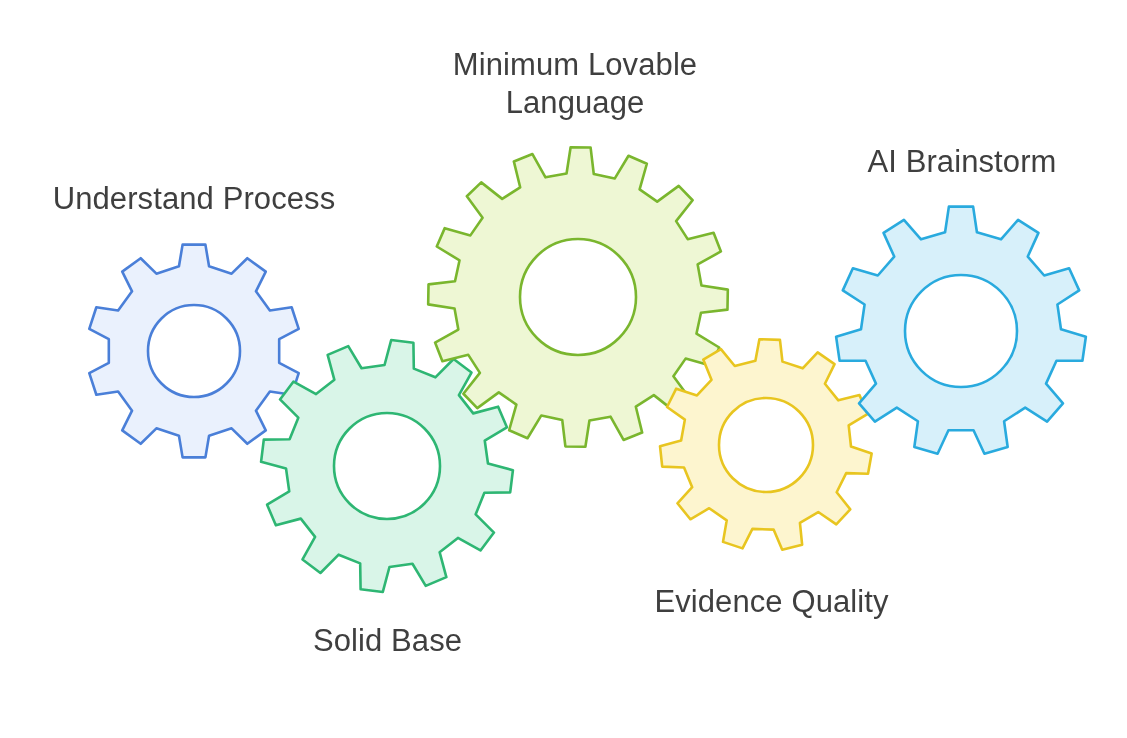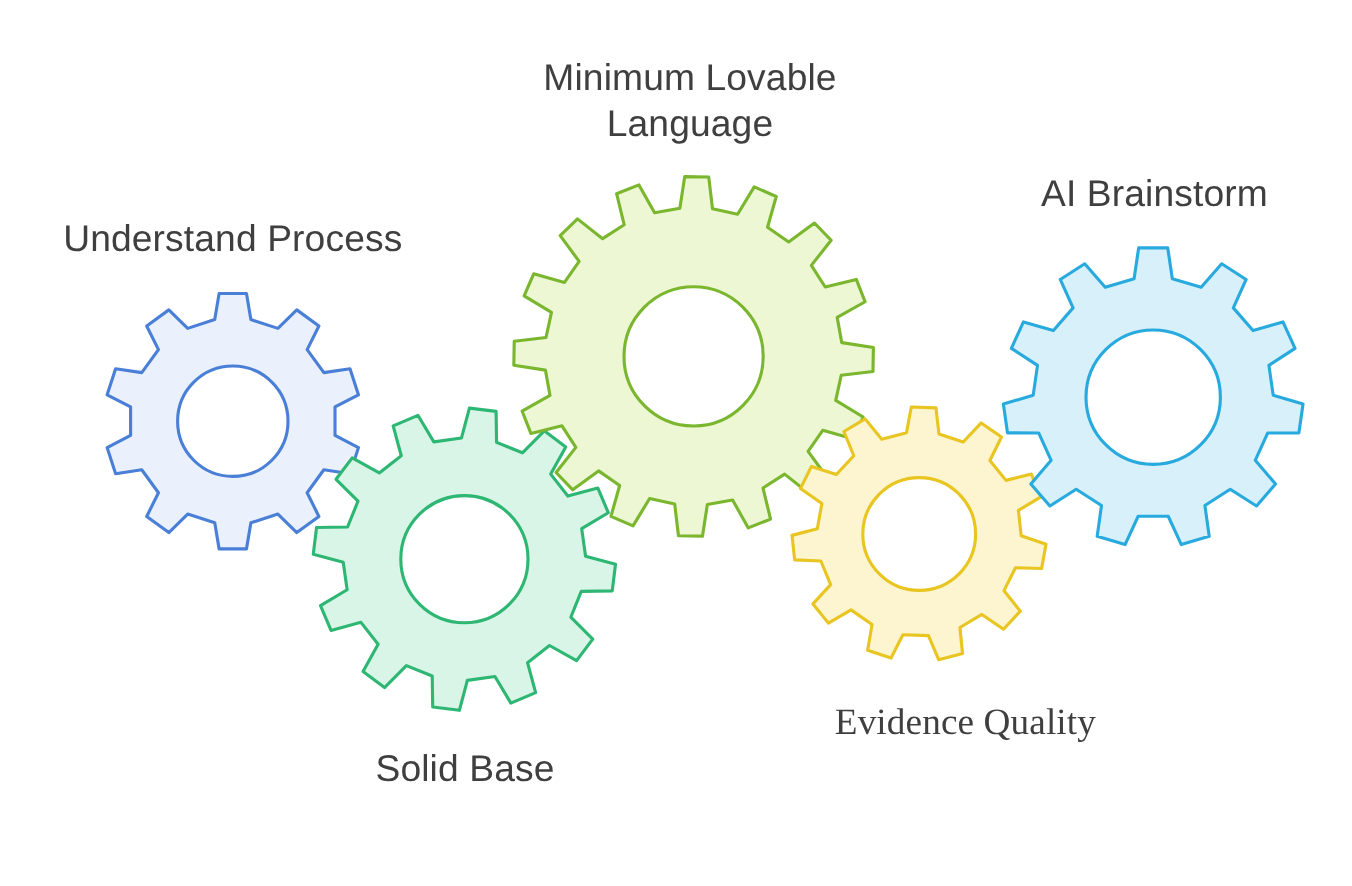--- a/index.html
+++ b/index.html
@@ -49,24 +49,23 @@
     left: 820px;
     top: 143px;
     width: 284px;
   }
   #label-solid-base {
     left: 255px;
     top: 622px;
     width: 265px;
   }
   #label-evidence-quality {
-    left: 666px;
+    left: 633px;
     top: 583px;
     width: 277px;
-    font-family: Liberation Serif, serif;
   }
 </style>
 </head>
 <body>
 
 <div id="canvas">
 
   <svg id="gears-svg" viewBox="0 0 1127 738">
       <g>
         <path d="M178.95,266.33L182.59,244.61L205.41,244.61L209.05,266.33L231.59,273.65L231.59,273.65L247.31,258.22L265.76,271.63L255.95,291.35L269.88,310.52L269.88,310.52L291.66,307.27L298.71,328.97L279.18,339.15L279.18,362.85L279.18,362.85L298.71,373.03L291.66,394.73L269.88,391.48L255.95,410.65L255.95,410.65L265.76,430.37L247.31,443.78L231.59,428.35L209.05,435.67L209.05,435.67L205.41,457.39L182.59,457.39L178.95,435.67L156.41,428.35L156.41,428.35L140.69,443.78L122.24,430.37L132.05,410.65L118.12,391.48L118.12,391.48L96.34,394.73L89.29,373.03L108.82,362.85L108.82,339.15L108.82,339.15L89.29,328.97L96.34,307.27L118.12,310.52L132.05,291.35L132.05,291.35L122.24,271.63L140.69,258.22L156.41,273.65L178.95,266.33Z" fill="#eaf1fd" stroke="#4a7fd8" stroke-width="2.6" stroke-linejoin="round"></path>

